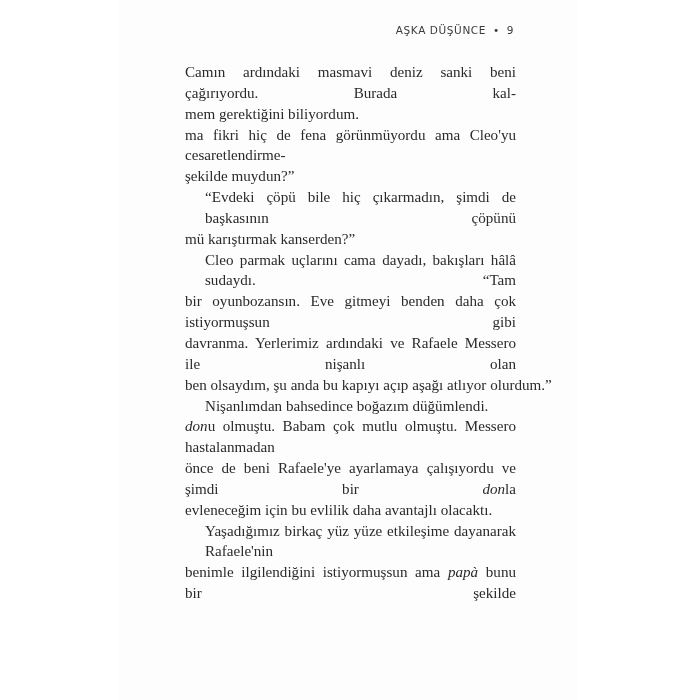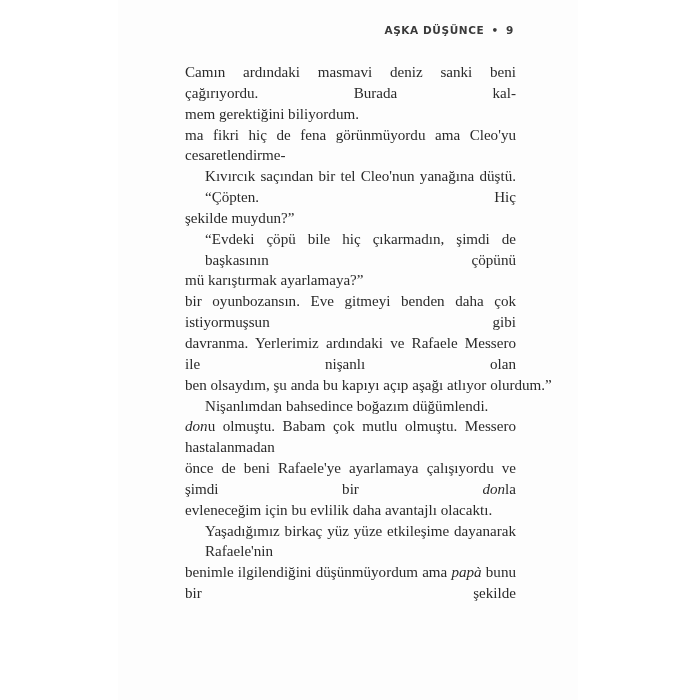--- a/index.html
+++ b/index.html
@@ -23,21 +23,20 @@
     }
     .running-head {
       position: absolute;
       top: 24px;
       right: 186px;
       font-family: "DejaVu Sans", sans-serif;
       font-size: 10.5px;
       letter-spacing: 0.6px;
       color: #3a3a3a;
       white-space: nowrap;
-      font-weight: bold;
     }
     .running-head .bullet {
       margin: 0 3px;
     }
     .text-block {
       position: absolute;
       left: 185px;
       top: 62px;
       width: 331px;
       font-family: "Liberation Serif", serif;
@@ -68,26 +67,26 @@
 <div class="running-head">
   <span>AŞKA DÜŞÜNCE</span>
   <span class="bullet">•</span>
   <span>9</span>
 </div>
 
 <div class="text-block" id="text-block">
     <div class="line just">Camın ardındaki masmavi deniz sanki beni çağırıyordu. Burada kal-</div>
     <div class="line">mem gerektiğini biliyordum.</div>
     <div class="line just">ma fikri hiç de fena görünmüyordu ama Cleo'yu cesaretlendirme-</div>
-    <div class="line just indent">Kıvırcık saçından bir tel Cleo'nun yanağına düştü. “Çöpten. Hiç</div>
     <div class="line">şekilde muydun?”</div>
     <div class="line just indent">“Evdeki çöpü bile hiç çıkarmadın, şimdi de başkasının çöpünü</div>
-    <div class="line">mü karıştırmak ayarlamaya?”</div>
+    <div class="line">mü karıştırmak kanserden?”</div>
+    <div class="line just indent">Cleo parmak uçlarını cama dayadı, bakışları hâlâ sudaydı. “Tam</div>
     <div class="line just">bir oyunbozansın. Eve gitmeyi benden daha çok istiyormuşsun gibi</div>
     <div class="line just">davranma. Yerlerimiz ardındaki ve Rafaele Messero ile nişanlı olan</div>
     <div class="line">ben olsaydım, şu anda bu kapıyı açıp aşağı atlıyor olurdum.”</div>
     <div class="line indent">Nişanlımdan bahsedince boğazım düğümlendi.</div>
     <div class="line just"><em>don</em><span>u olmuştu. Babam çok mutlu olmuştu. Messero hastalanmadan</span></div>
     <div class="line just"><span>önce de beni Rafaele'ye ayarlamaya çalışıyordu ve şimdi bir </span><em>don</em><span>la</span></div>
     <div class="line">evleneceğim için bu evlilik daha avantajlı olacaktı.</div>
     <div class="line just indent">Yaşadığımız birkaç yüz yüze etkileşime dayanarak Rafaele'nin</div>
-    <div class="line just"><span>benimle ilgilendiğini düşünmüyordum ama </span><em>papà</em><span> bunu bir şekilde</span></div>
+    <div class="line just"><span>benimle ilgilendiğini istiyormuşsun ama </span><em>papà</em><span> bunu bir şekilde</span></div>
   </div>
 
 </body></html>

